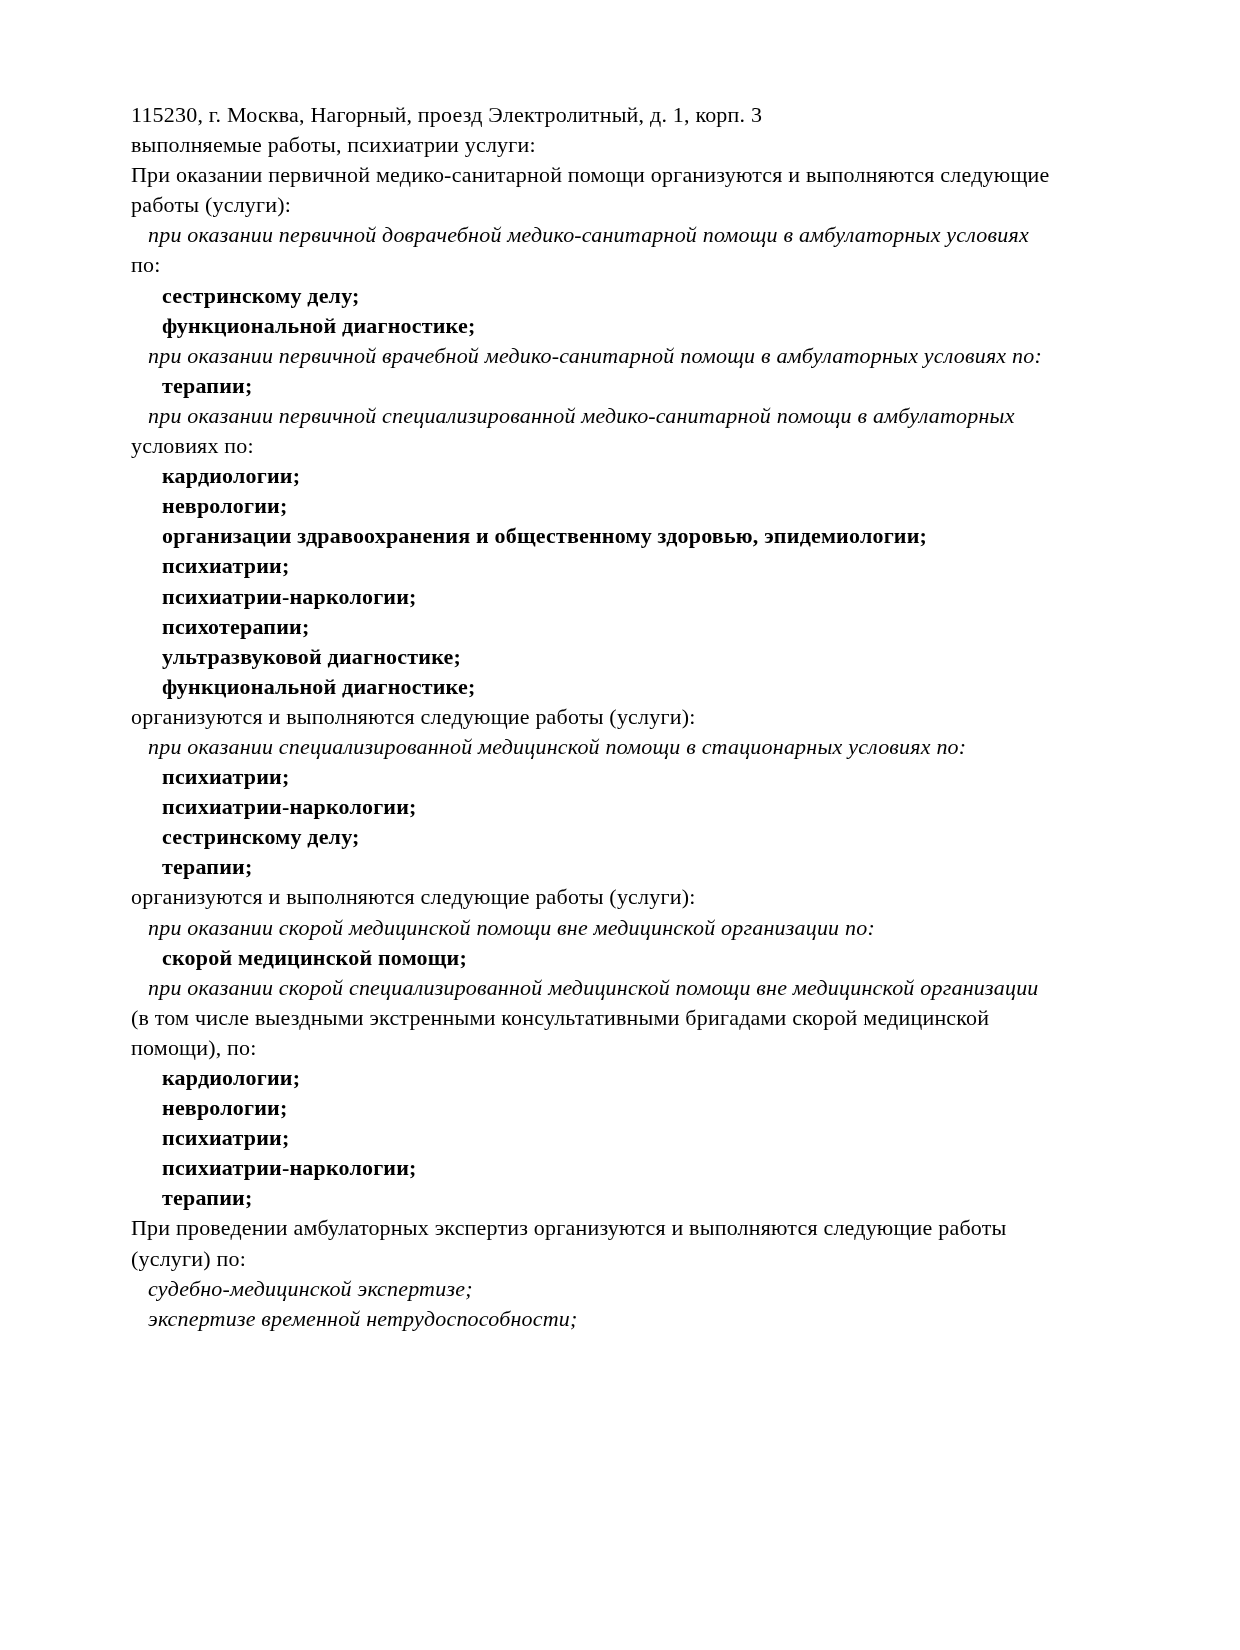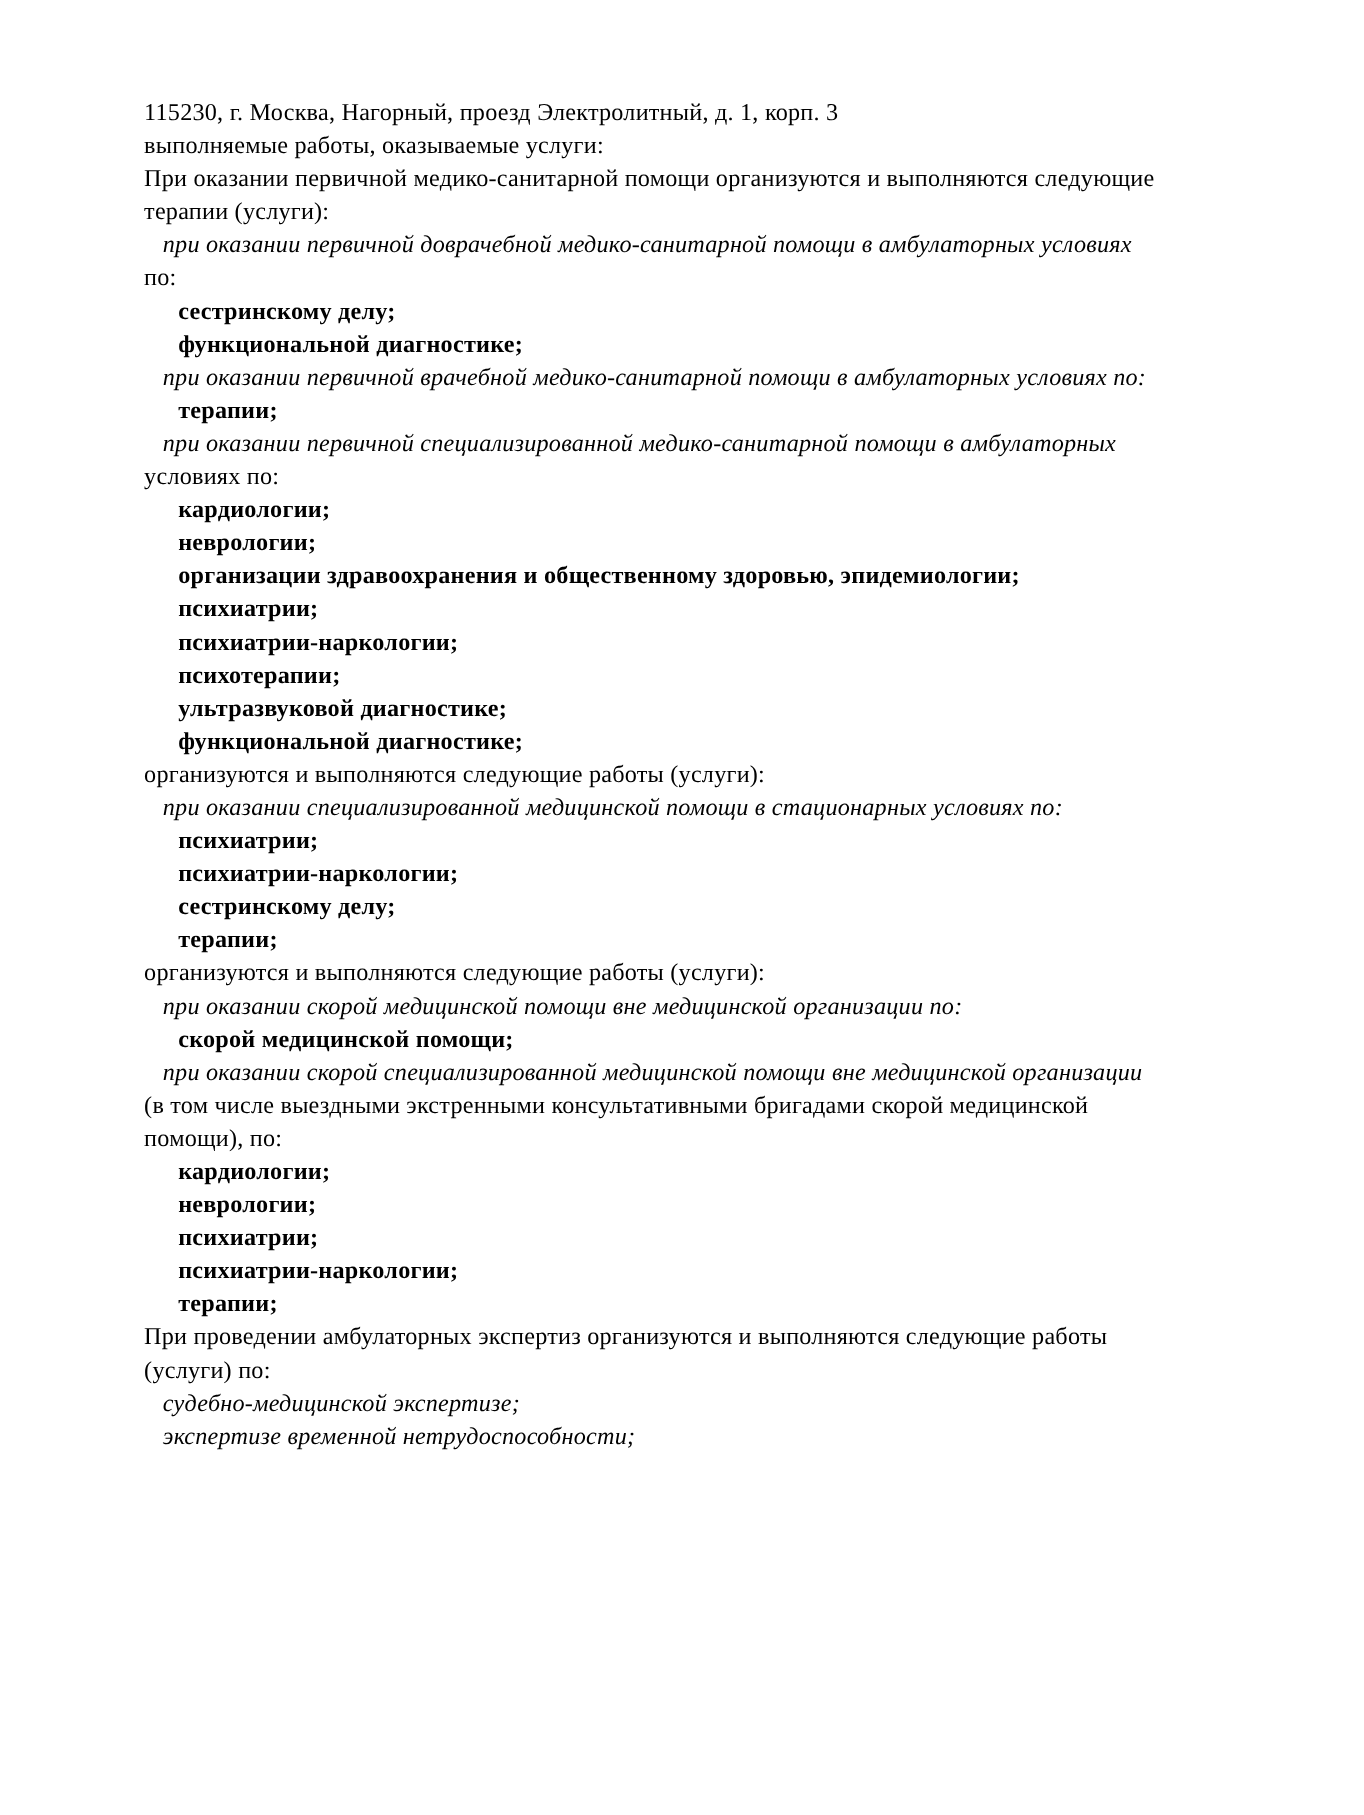--- a/index.html
+++ b/index.html
@@ -10,42 +10,42 @@
     width: 1240px;
     height: 1650px;
     position: relative;
     background: #ffffff;
     overflow: hidden;
     font-family: "Liberation Serif", "DejaVu Serif", serif;
   }
   .doc-page {
     position: absolute;
     left: 131px;
-    top: 87px;
+    top: 100px;
     width: 1070px;
     color: #000000;
   }
   .doc-line {
     font-size: 22px;
     line-height: 30.1px;
     white-space: pre;
     letter-spacing: 0.2px;
   }
   .indent-0 { padding-left: 0; }
   .indent-1 { padding-left: 17px; font-style: italic; }
   .indent-2 { padding-left: 31px; font-weight: bold; }
 </style>
 </head>
 <body style="background: rgb(255, 255, 255);">
 
 <div class="doc-page" style="color: rgb(0, 0, 0);">
     <div class="doc-line indent-0">115230, г. Москва, Нагорный, проезд Электролитный, д. 1, корп. 3</div>
-    <div class="doc-line indent-0">выполняемые работы, оказываемые услуги:</div>
+    <div class="doc-line indent-0">выполняемые работы, психиатрии услуги:</div>
     <div class="doc-line indent-0">При оказании первичной медико-санитарной помощи организуются и выполняются следующие</div>
-    <div class="doc-line indent-0">терапии (услуги):</div>
+    <div class="doc-line indent-0">работы (услуги):</div>
     <div class="doc-line indent-1">при оказании первичной доврачебной медико-санитарной помощи в амбулаторных условиях</div>
     <div class="doc-line indent-0">по:</div>
     <div class="doc-line indent-2">сестринскому делу;</div>
     <div class="doc-line indent-2">функциональной диагностике;</div>
     <div class="doc-line indent-1">при оказании первичной врачебной медико-санитарной помощи в амбулаторных условиях по:</div>
     <div class="doc-line indent-2">терапии;</div>
     <div class="doc-line indent-1">при оказании первичной специализированной медико-санитарной помощи в амбулаторных</div>
     <div class="doc-line indent-0">условиях по:</div>
     <div class="doc-line indent-2">кардиологии;</div>
     <div class="doc-line indent-2">неврологии;</div>

